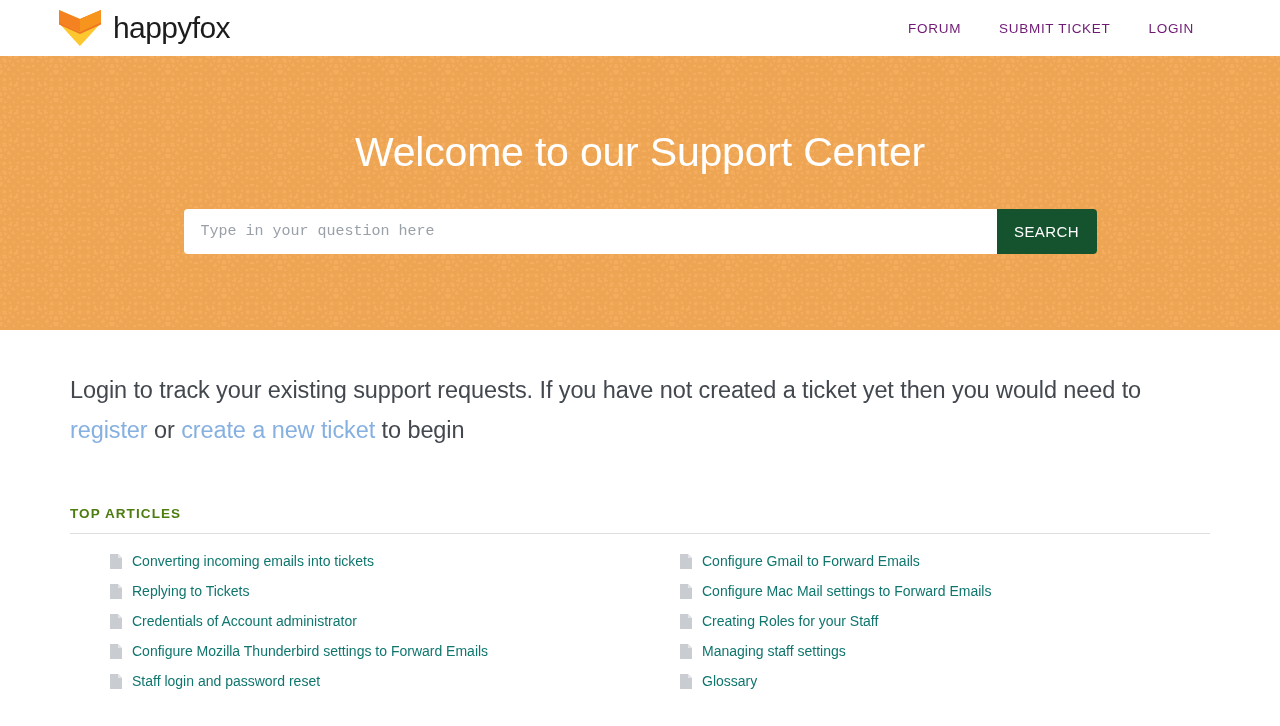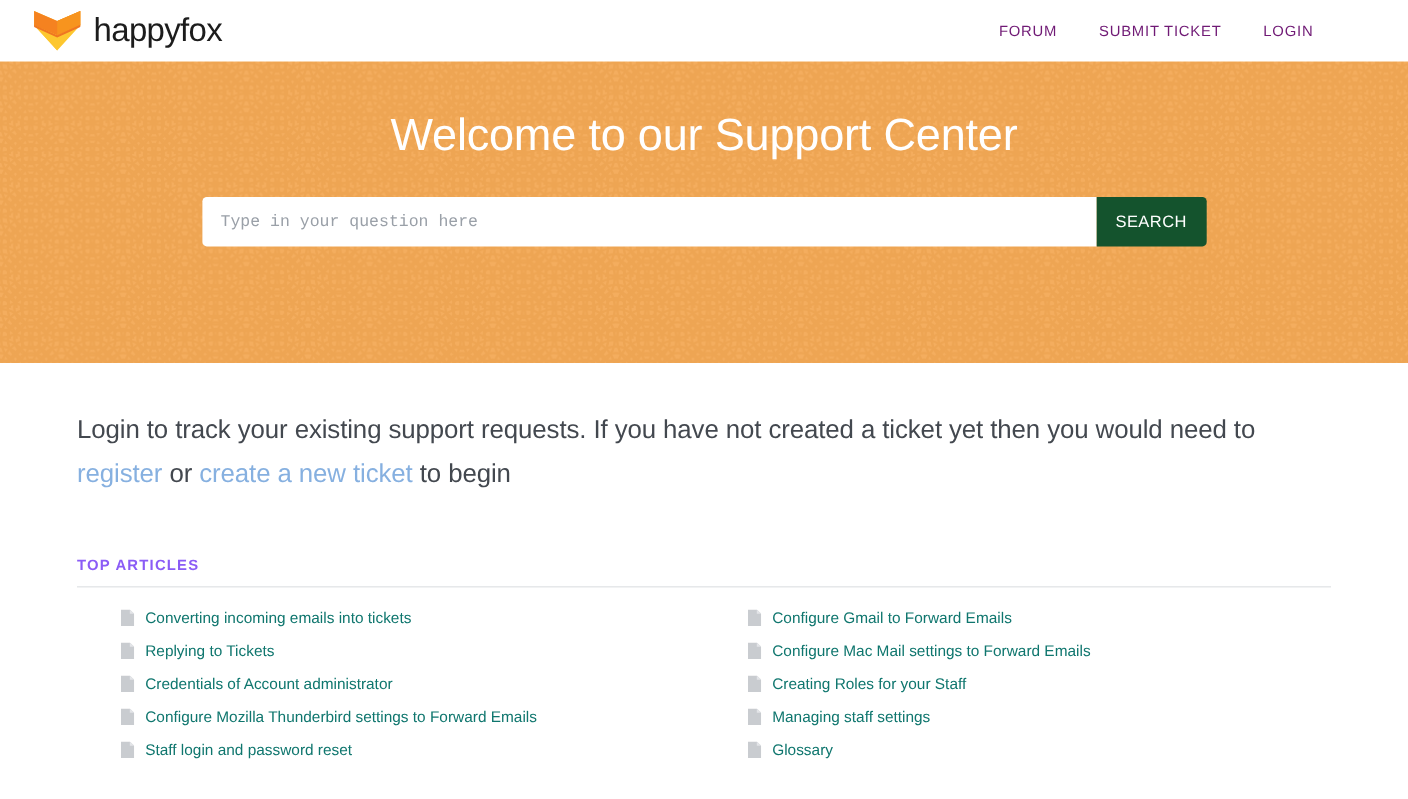--- a/index.html
+++ b/index.html
@@ -14,21 +14,21 @@
   }
 
   
   .site-header {
     position: relative;
     height: 56px;
     background: #ffffff;
     display: flex;
     align-items: center;
     justify-content: space-between;
-    padding: 0 86px 0 30px;
+    padding: 0 86px 0 58px;
     text-align: right;
   }
 
   .brand {
     display: flex;
     align-items: center;
     gap: 11px;
     text-decoration: none;
   }
 
@@ -75,21 +75,21 @@
   .hero-inner {
     position: relative;
     z-index: 2;
     width: 100%;
     display: flex;
     flex-direction: column;
     align-items: center;
   }
 
   .hero-title {
-    margin-top: 46px;
+    margin-top: 76px;
     font-size: 41px;
     font-weight: 400;
     color: #ffffff;
     letter-spacing: -0.2px;
     line-height: 1;
     text-align: center;
   }
 
   .search-row {
     margin-top: 36px;
@@ -141,21 +141,21 @@
     max-width: 1140px;
     letter-spacing: -0.1px;
   }
 
   .intro a { color: #86b0e0; text-decoration: none; }
 
   .section-title {
     margin-top: 56px;
     font-size: 13.5px;
     letter-spacing: 1.1px;
-    color: #8b5cf6;
+    color: #4d7c0f;
     text-transform: uppercase;
     padding-bottom: 12px;
     border-bottom: 1px solid #dcdfe2;
     width: 1140px;
   }
 
   .articles {
     margin-top: 12px;
     display: flex;
     width: 1140px;

